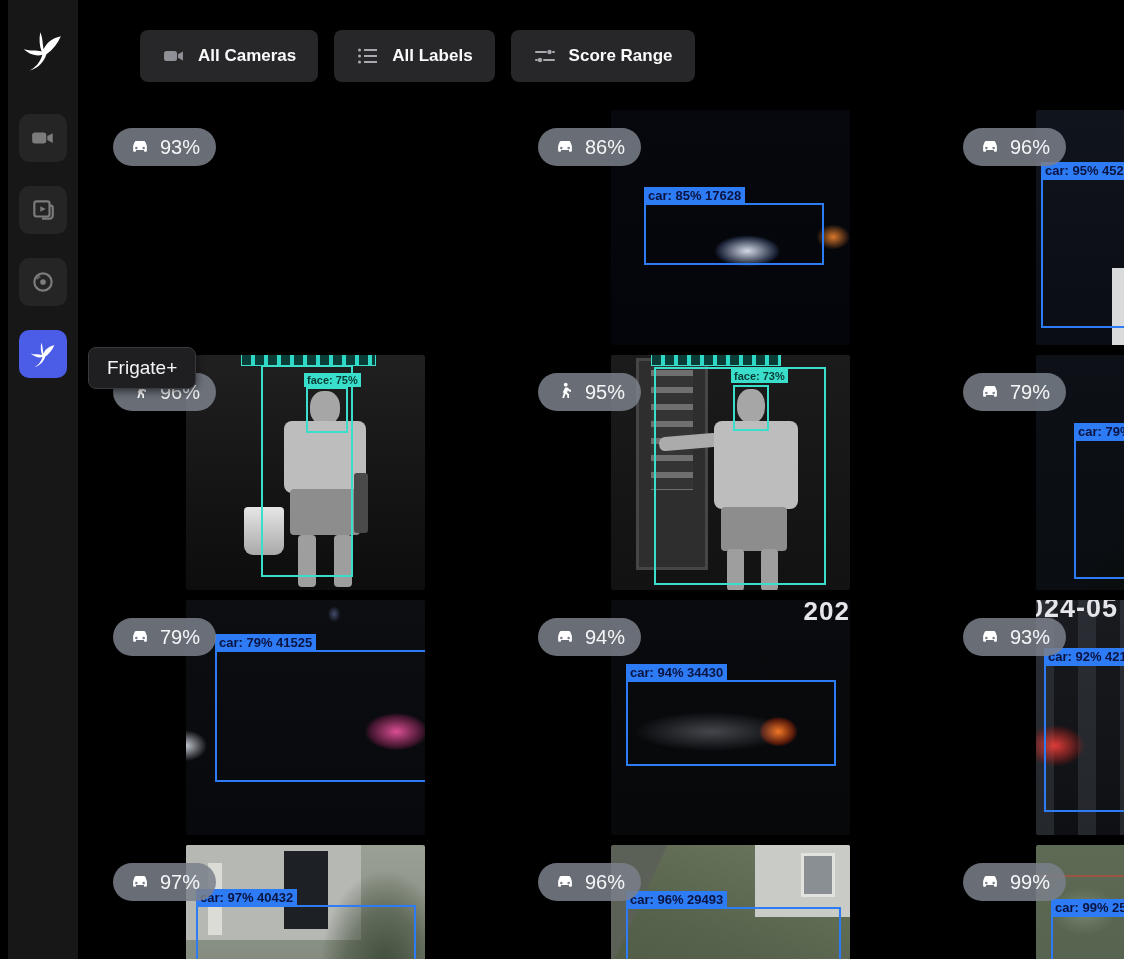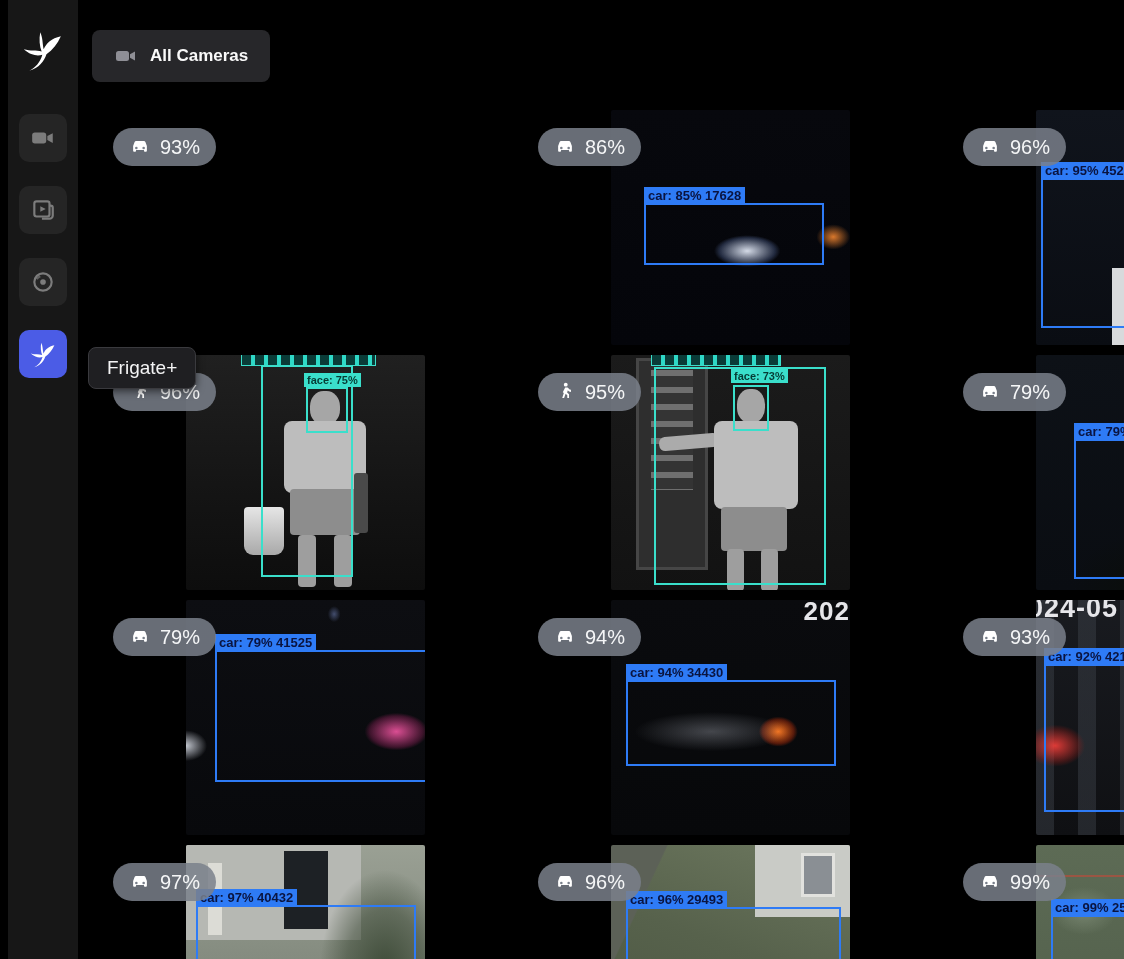--- a/index.html
+++ b/index.html
@@ -10,21 +10,21 @@
   .logo { margin-top:26px; width:48px; height:48px; display:flex; align-items:center; justify-content:center; }
   .nav { margin-top:40px; display:flex; flex-direction:column; gap:24px; }
   .nav-btn { width:48px; height:48px; border-radius:10px; background:#252525; display:flex; align-items:center; justify-content:center; cursor:pointer; }
   .nav-btn.active { background:#4b5ce6; }
 
   
   .tooltip { position:fixed; left:88px; top:347px; height:42px; padding:0 18px; background:#1f1f22; border:1px solid #3a3a3e; border-radius:8px; color:#f4f4f5; font-size:19px; line-height:40px; z-index:60; box-shadow:0 2px 8px rgba(0,0,0,.6); }
 
   
   .main { margin-left:78px; }
-  .toolbar { display:flex; gap:16px; padding:30px 0 0 14px; }
+  .toolbar { display:flex; gap:16px; padding:30px 0 0 14px;margin-left:48px; }
   .tb-btn { height:52px; display:inline-flex; align-items:center; gap:12px; padding:0 22px; background:#27272a; border-radius:8px; color:#fafafa; font-size:17px; font-weight:700; cursor:pointer; white-space:nowrap; }
 
   
   .grid { margin-top:28px; padding-left:15px; display:grid; grid-template-columns:repeat(3,425px); grid-auto-rows:235px; row-gap:10px; }
   .cell { position:relative; width:425px; height:235px; }
   .thumb { position:absolute; left:93px; top:0; width:239px; height:235px; overflow:hidden; border-radius:2px; background:#0a0a0a; cursor:pointer; }
 
   .badge { position:absolute; left:20px; top:18px; z-index:5; display:inline-flex; align-items:center; gap:9px; height:38px; padding:14px 16px; border-radius:999px; background:rgba(122,128,139,.85); color:#f5f6f7; font-size:20px; font-weight:500; }
   .badge svg { width:22px; height:22px; }
 
@@ -154,20 +154,35 @@
 
 <div class="main">
 
   <div class="toolbar">
     <div class="tb-btn">
       <svg width="24" height="24" viewBox="0 0 24 24">
         <rect x="2" y="7" width="13" height="10" rx="2.5" fill="#8f8f96"></rect>
         <path d="M16 10.2 L21 7.5 v9 L16 13.8 Z" fill="#8f8f96"></path>
       </svg>
       <span>All Cameras</span>
+    </div>
+    <div class="tb-btn">
+      <svg width="24" height="24" viewBox="0 0 24 24" fill="none" stroke="#a8a8ae" stroke-width="2">
+        <path d="M8 6 h13 M8 12 h13 M8 18 h13"></path>
+        <path d="M3.5 6 h.01 M3.5 12 h.01 M3.5 18 h.01" stroke-width="3" stroke-linecap="round"></path>
+      </svg>
+      <span>All Labels</span>
+    </div>
+    <div class="tb-btn">
+      <svg width="24" height="24" viewBox="0 0 24 24" fill="none" stroke="#a8a8ae" stroke-width="2" stroke-linecap="round">
+        <path d="M3 8 h10 M20 8 h1 M3 16 h1 M11 16 h10"></path>
+        <circle cx="16.5" cy="8" r="2.2" fill="#a8a8ae" stroke="none"></circle>
+        <circle cx="7" cy="16" r="2.2" fill="#a8a8ae" stroke="none"></circle>
+      </svg>
+      <span>Score Range</span>
     </div>
   </div>
 
   <div class="grid">
 
     <div class="cell">
       <div class="badge">
         <svg viewBox="0 0 24 24" fill="#ffffff">
             <path d="M4.5 11 L6 6.8 A2 2 0 0 1 7.9 5.5 h8.2 a2 2 0 0 1 1.9 1.3 L19.5 11 v5.2 a1 1 0 0 1 -1 1 h-1.2 a1 1 0 0 1 -1 -1 v-.9 H7.7 v.9 a1 1 0 0 1 -1 1 H5.5 a1 1 0 0 1 -1 -1 Z"></path>
             <circle cx="8" cy="13" r="1.4" fill="#7a808b"></circle>

